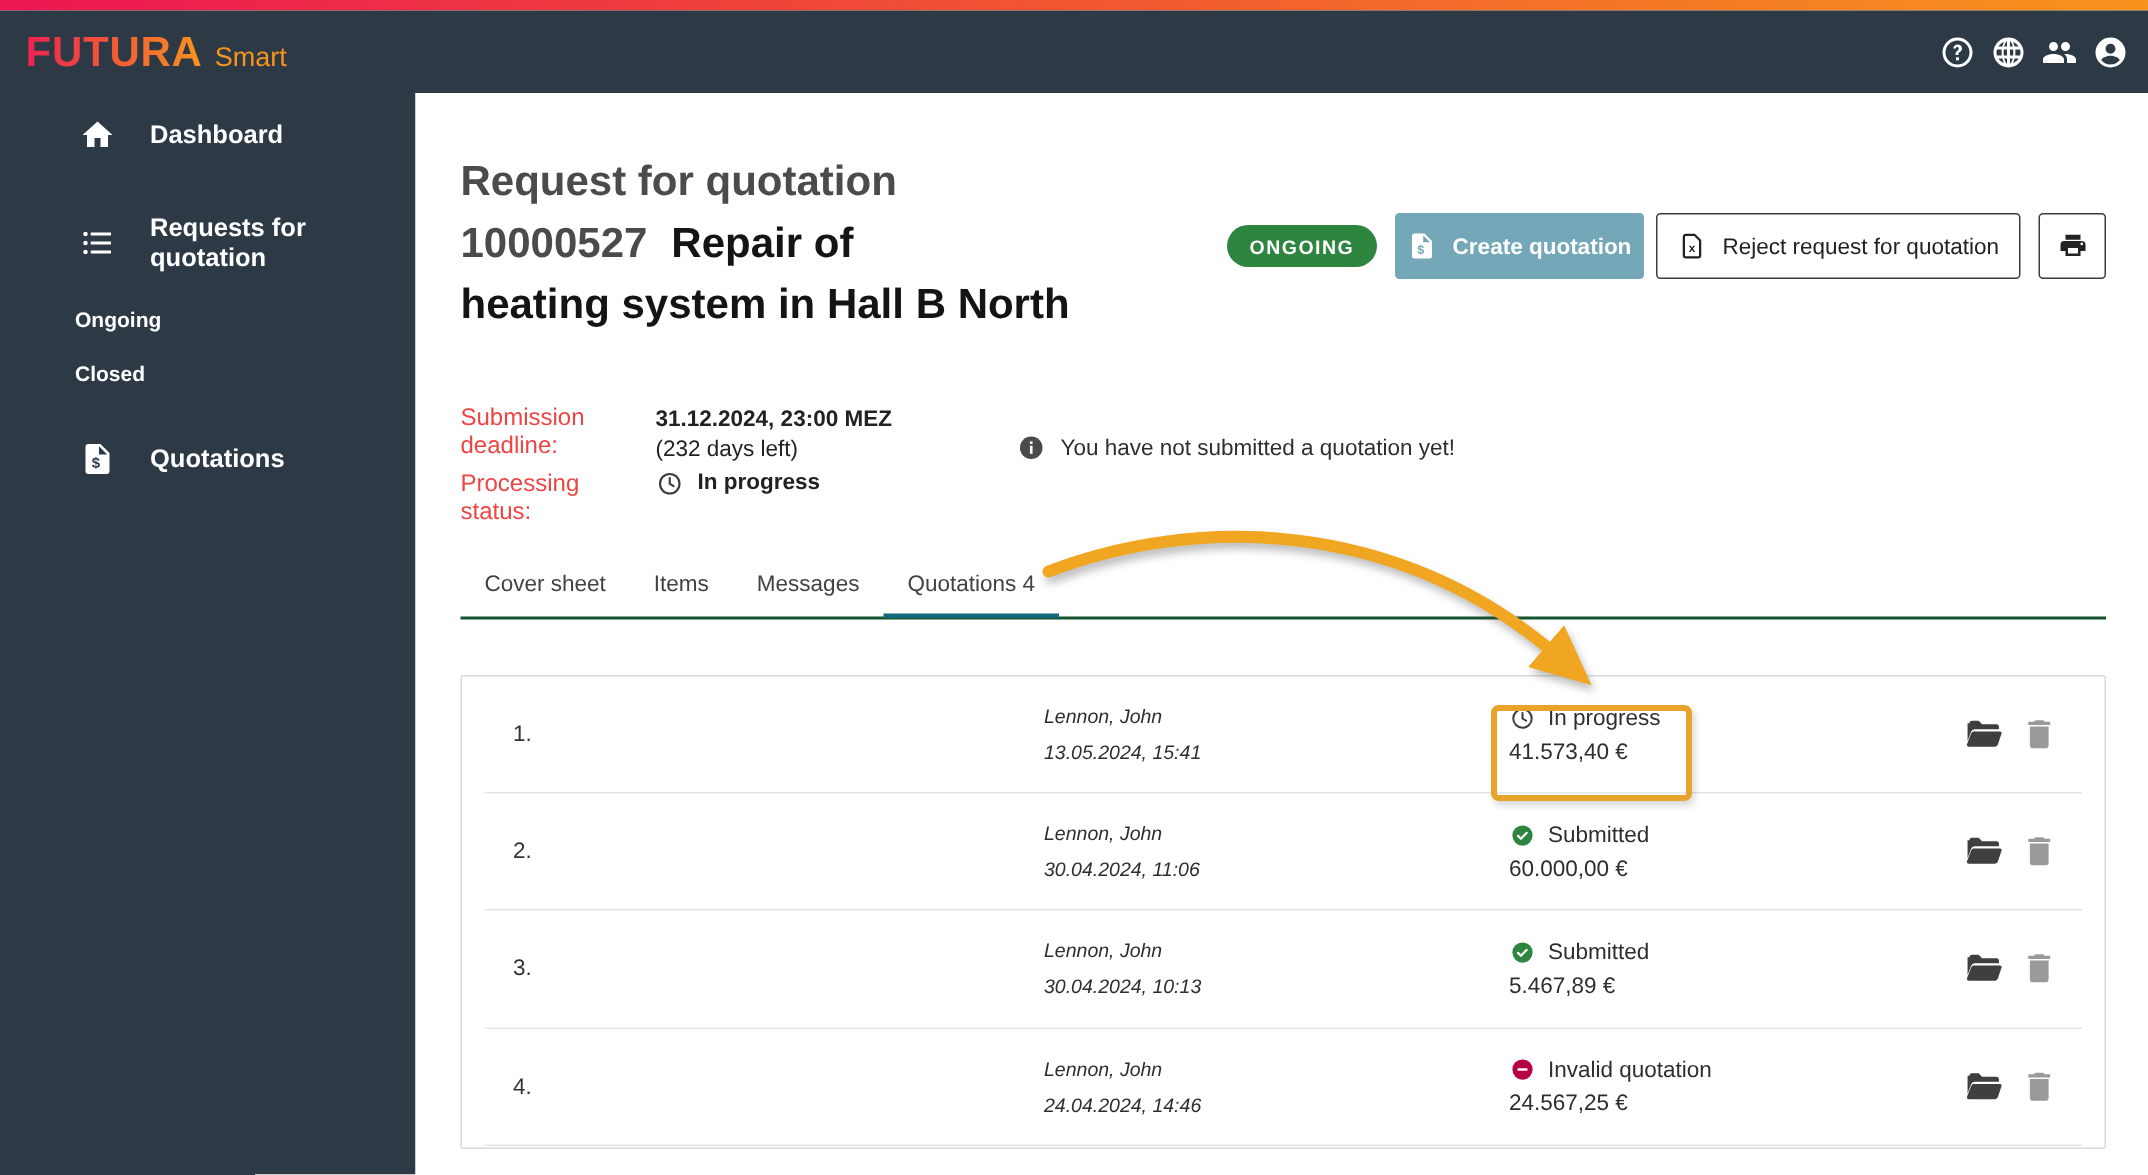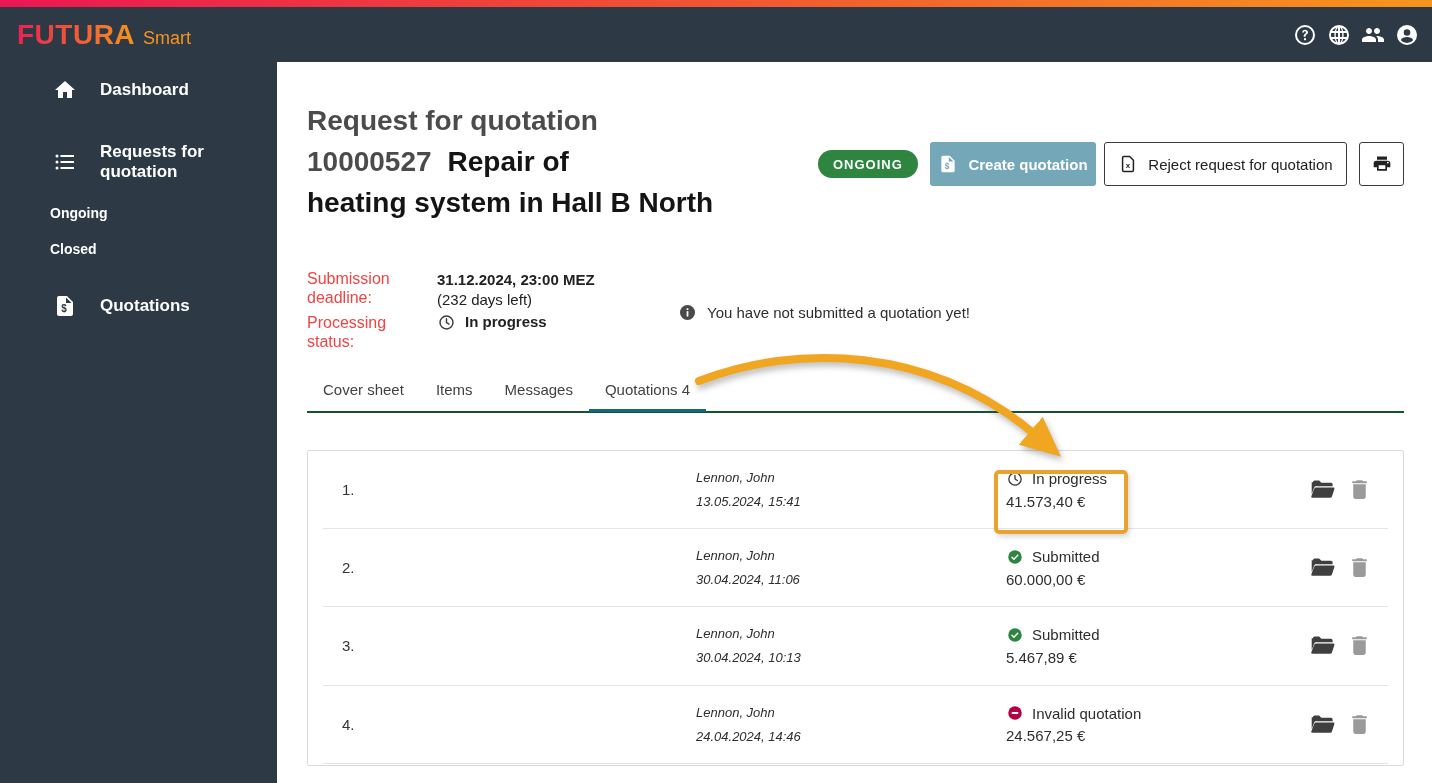--- a/index.html
+++ b/index.html
@@ -47,21 +47,21 @@
   .btn-reject { left:827px; width:243px; background:#fff; border:1px solid #3c3c3c; color:#222; }
   .btn-print  { left:1082px; width:45px; background:#fff; border:1px solid #3c3c3c; color:#222; }
   
   .detail-label { position:absolute; left:30px; width:110px; font-size:16px; color:#ef4444; line-height:19px; }
   .detail-value { position:absolute; left:160px; font-size:15px; color:#222; line-height:20px; }
   .dl-1 { top:207px; } .dv-1 { top:208px; }
   .dl-2 { top:251px; } .dv-2 { top:250px; }
   .bold { font-weight:700; }
   .inline-status { display:flex; align-items:center; gap:9px; font-weight:700; }
   .inline-status svg { width:19px; height:19px; }
-  .info-note { position:absolute; left:401px; top:241px; display:flex; align-items:center; gap:10px;
+  .info-note { position:absolute; left:401px; top:227px; display:flex; align-items:center; gap:10px;
     font-size:15px; color:#2e2e2e; }
   .info-note svg { width:19px; height:19px; flex:none; }
   
   .tabs { position:absolute; left:30px; top:310px; width:1097px; display:flex;
     border-bottom:2px solid #14532d; }
   .tab { padding:9px 16px 13px 16px; font-size:15px; color:#424242; cursor:pointer;
     position:relative; white-space:nowrap; }
   .tab.active::after { content:""; position:absolute; left:0; right:0; bottom:-1px;
     height:3px; background:#15677c; }
   .tab + .tab { margin-left:0; }

